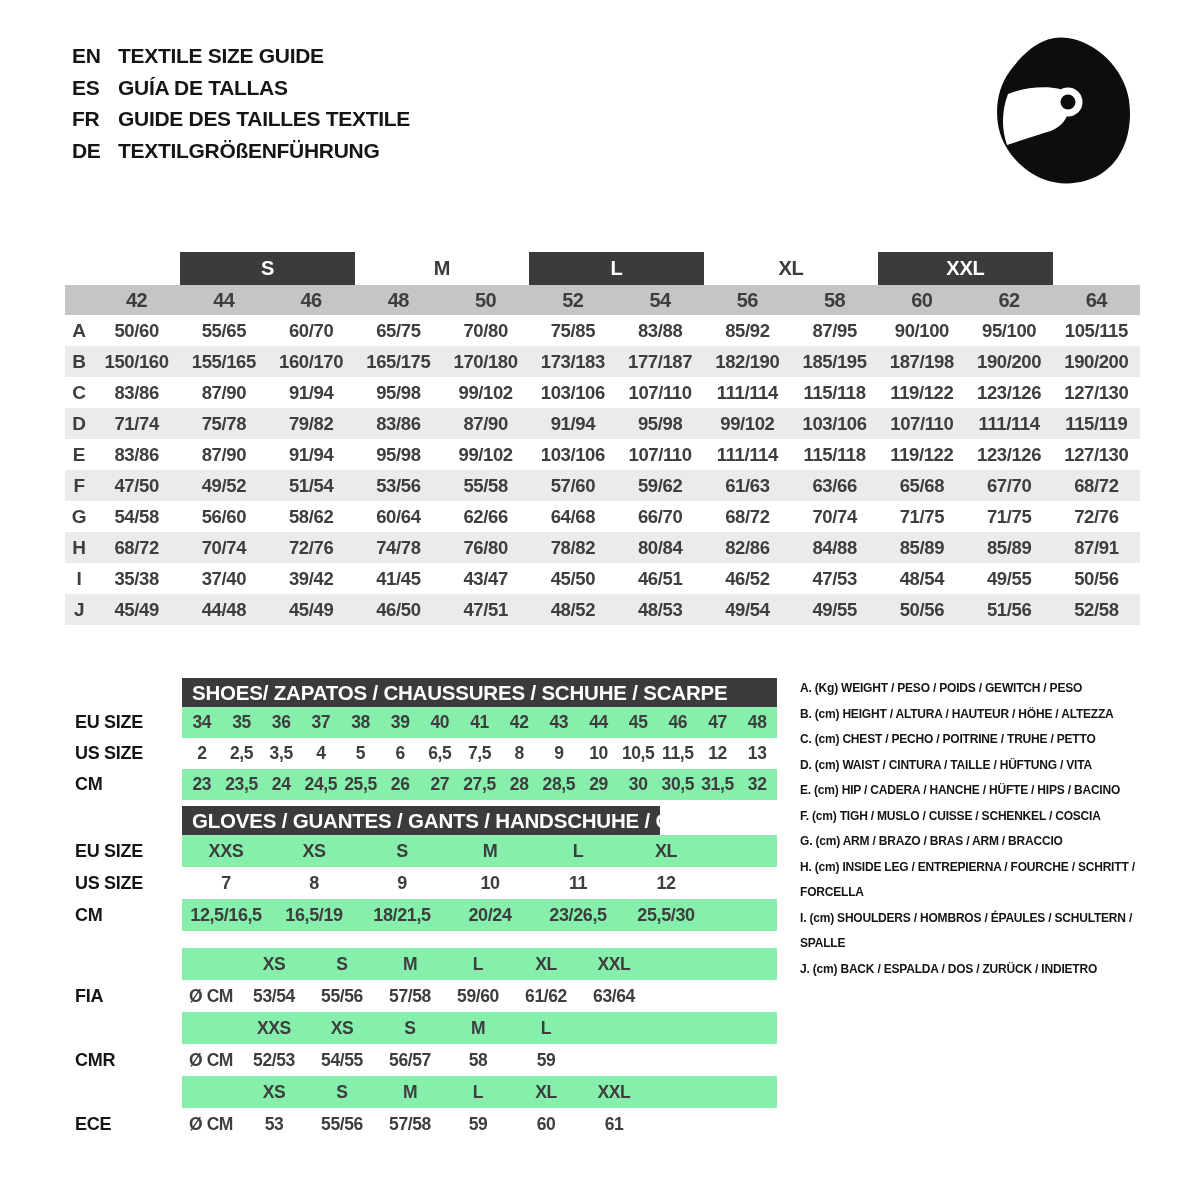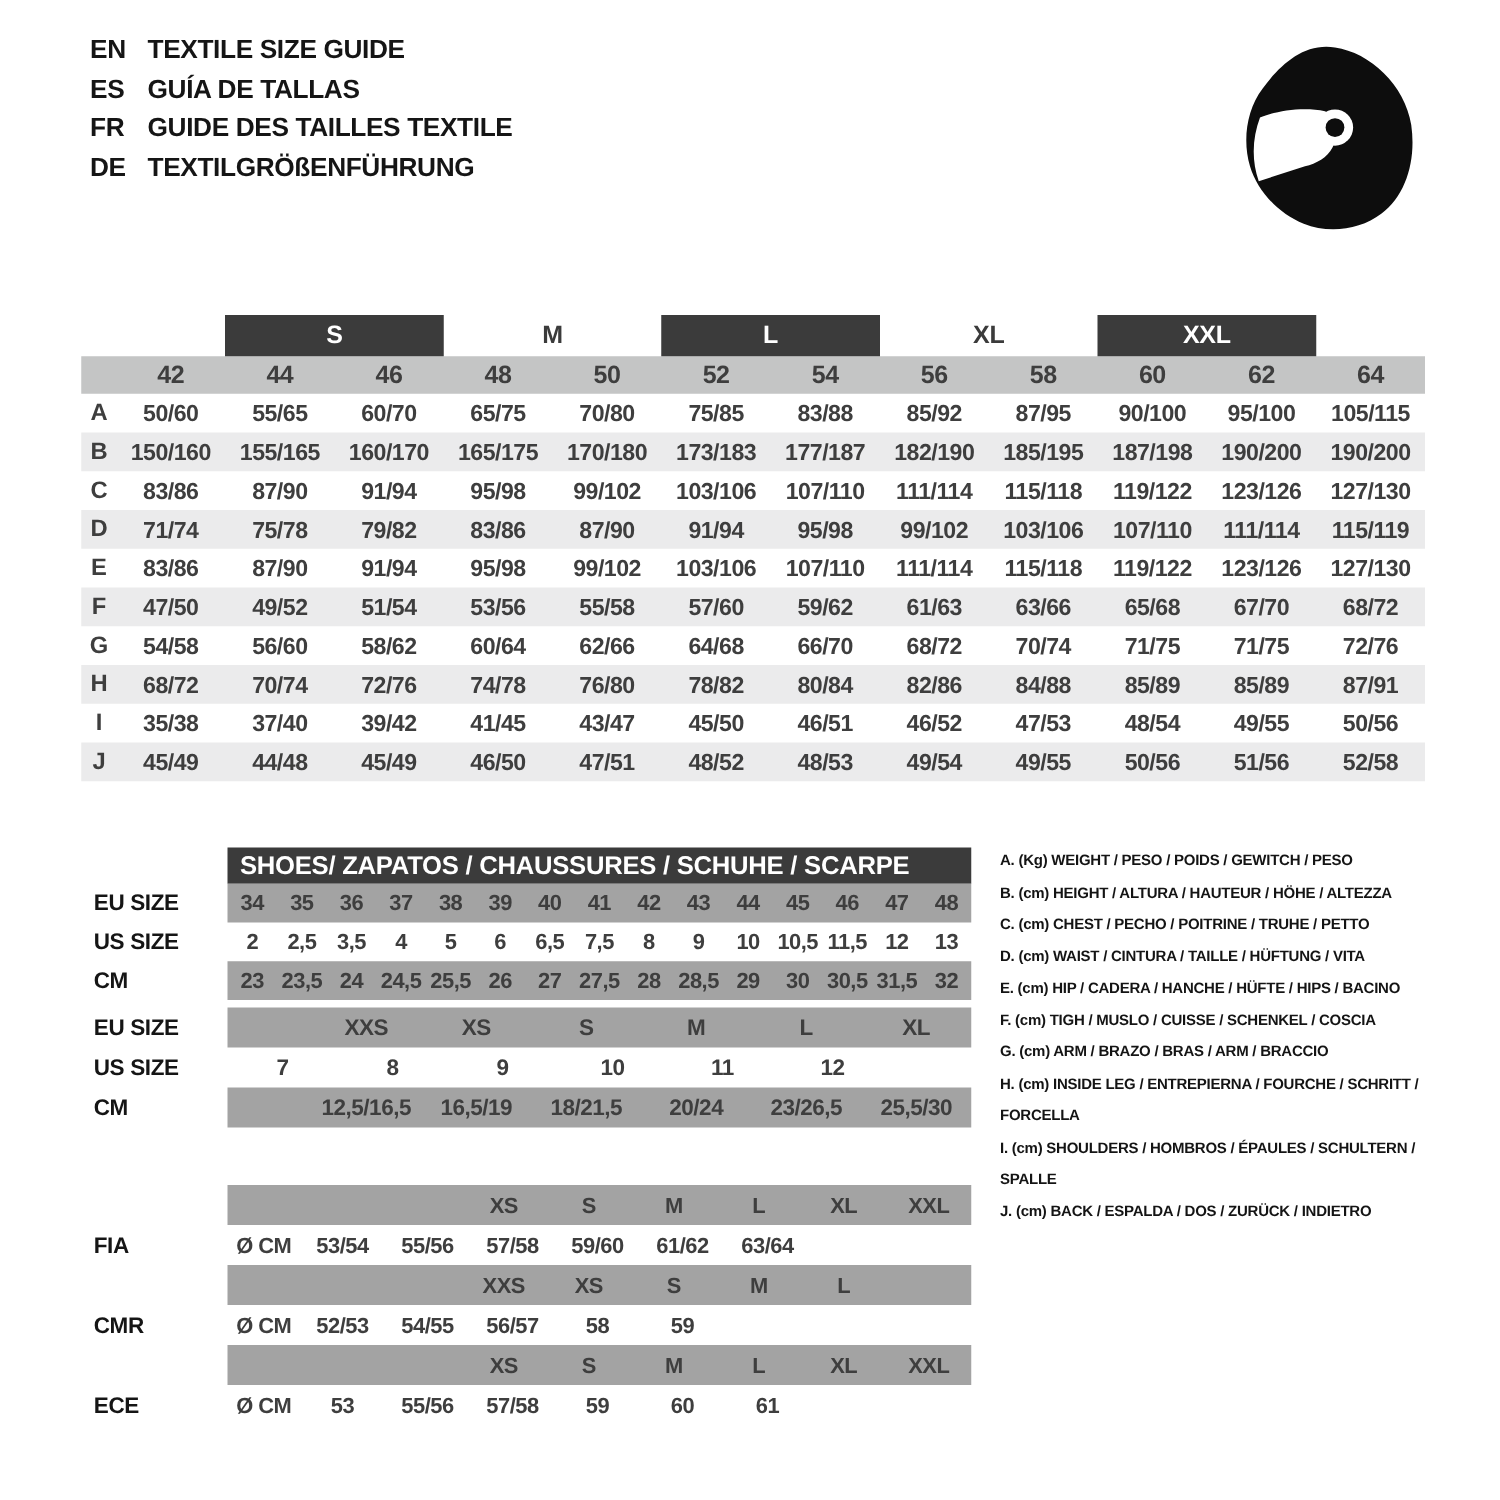--- a/index.html
+++ b/index.html
@@ -4,21 +4,21 @@
 <style>
   html,body{margin:0;padding:0;}
   body{
     width:1200px;height:1200px;position:relative;background:#ffffff;
     font-family:"Liberation Sans","DejaVu Sans",sans-serif;color:#383838;
     overflow:hidden;
   }
   .abs{position:absolute;}
 
   
-  .lang-block{left:72px;top:24px;}
+  .lang-block{left:72px;top:40px;}
   .lang-row{display:flex;line-height:31.5px;}
   .lang-code{width:46px;font-weight:bold;font-size:21px;color:#151515;letter-spacing:-0.3px;}
   .lang-title{font-weight:bold;font-size:21px;color:#151515;letter-spacing:-0.3px;}
 
   
   .helmet-wrap{left:980px;top:32px;width:160px;height:156px;}
 
   
   .main-table{left:65px;top:252px;width:1075px;}
   .mt-row{display:grid;grid-template-columns:28px repeat(12,1fr);}
@@ -47,21 +47,21 @@
     font-weight:bold;font-size:20.5px;display:flex;align-items:center;padding-left:10px;
     letter-spacing:-0.2px;box-sizing:border-box;white-space:nowrap;}
   .w-shoes{width:595px;}
   .w-gloves{width:478px;}
   .w-helmet{width:390px;}
   .trow{display:flex;}
   .trow-h31{height:31px;}
   .trow-h32{height:32px;}
   .trow-label{width:107px;display:flex;align-items:center;font-weight:bold;font-size:18px;color:#151515;letter-spacing:-0.3px;}
   .trow-content{width:595px;display:flex;}
-  .trow.gray .trow-content{background:#a3a3a3;justify-content:flex-end;}
+  .trow.gray .trow-content{background:#86efac;}
   .cells{display:grid;}
   .cells-shoes{width:595px;grid-template-columns:repeat(15,1fr);}
   .cells-gloves{width:528px;grid-template-columns:repeat(6,1fr);}
   .cells-helmet{width:466px;grid-template-columns:58px repeat(6,68px);}
   .cell{display:flex;align-items:center;justify-content:center;font-weight:bold;font-size:17.5px;color:#3e3e3e;letter-spacing:-0.4px;white-space:nowrap;}
   .cells-gloves .cell{font-size:18px;}
 
   
   .legend{left:800px;top:676px;width:372px;}
   .legend-item{font-weight:bold;font-size:12px;line-height:25.5px;color:#141414;letter-spacing:-0.2px;}
@@ -340,20 +340,21 @@
             <div class="cell">30,5</div>
             <div class="cell">31,5</div>
             <div class="cell">32</div>
           </div>
         </div>
       </div>
     </div>
 </div>
 
 <div class="abs sec sec-gloves">
+  <div class="sec-header w-gloves">GLOVES / GUANTES / GANTS / HANDSCHUHE / GUANTI</div>
   <div id="gloves-rows">
       <div class="trow trow-h32 gray">
         <div class="trow-label">EU SIZE</div>
         <div class="trow-content">
           <div class="cells cells-gloves">
             <div class="cell">XXS</div>
             <div class="cell">XS</div>
             <div class="cell">S</div>
             <div class="cell">M</div>
             <div class="cell">L</div>

